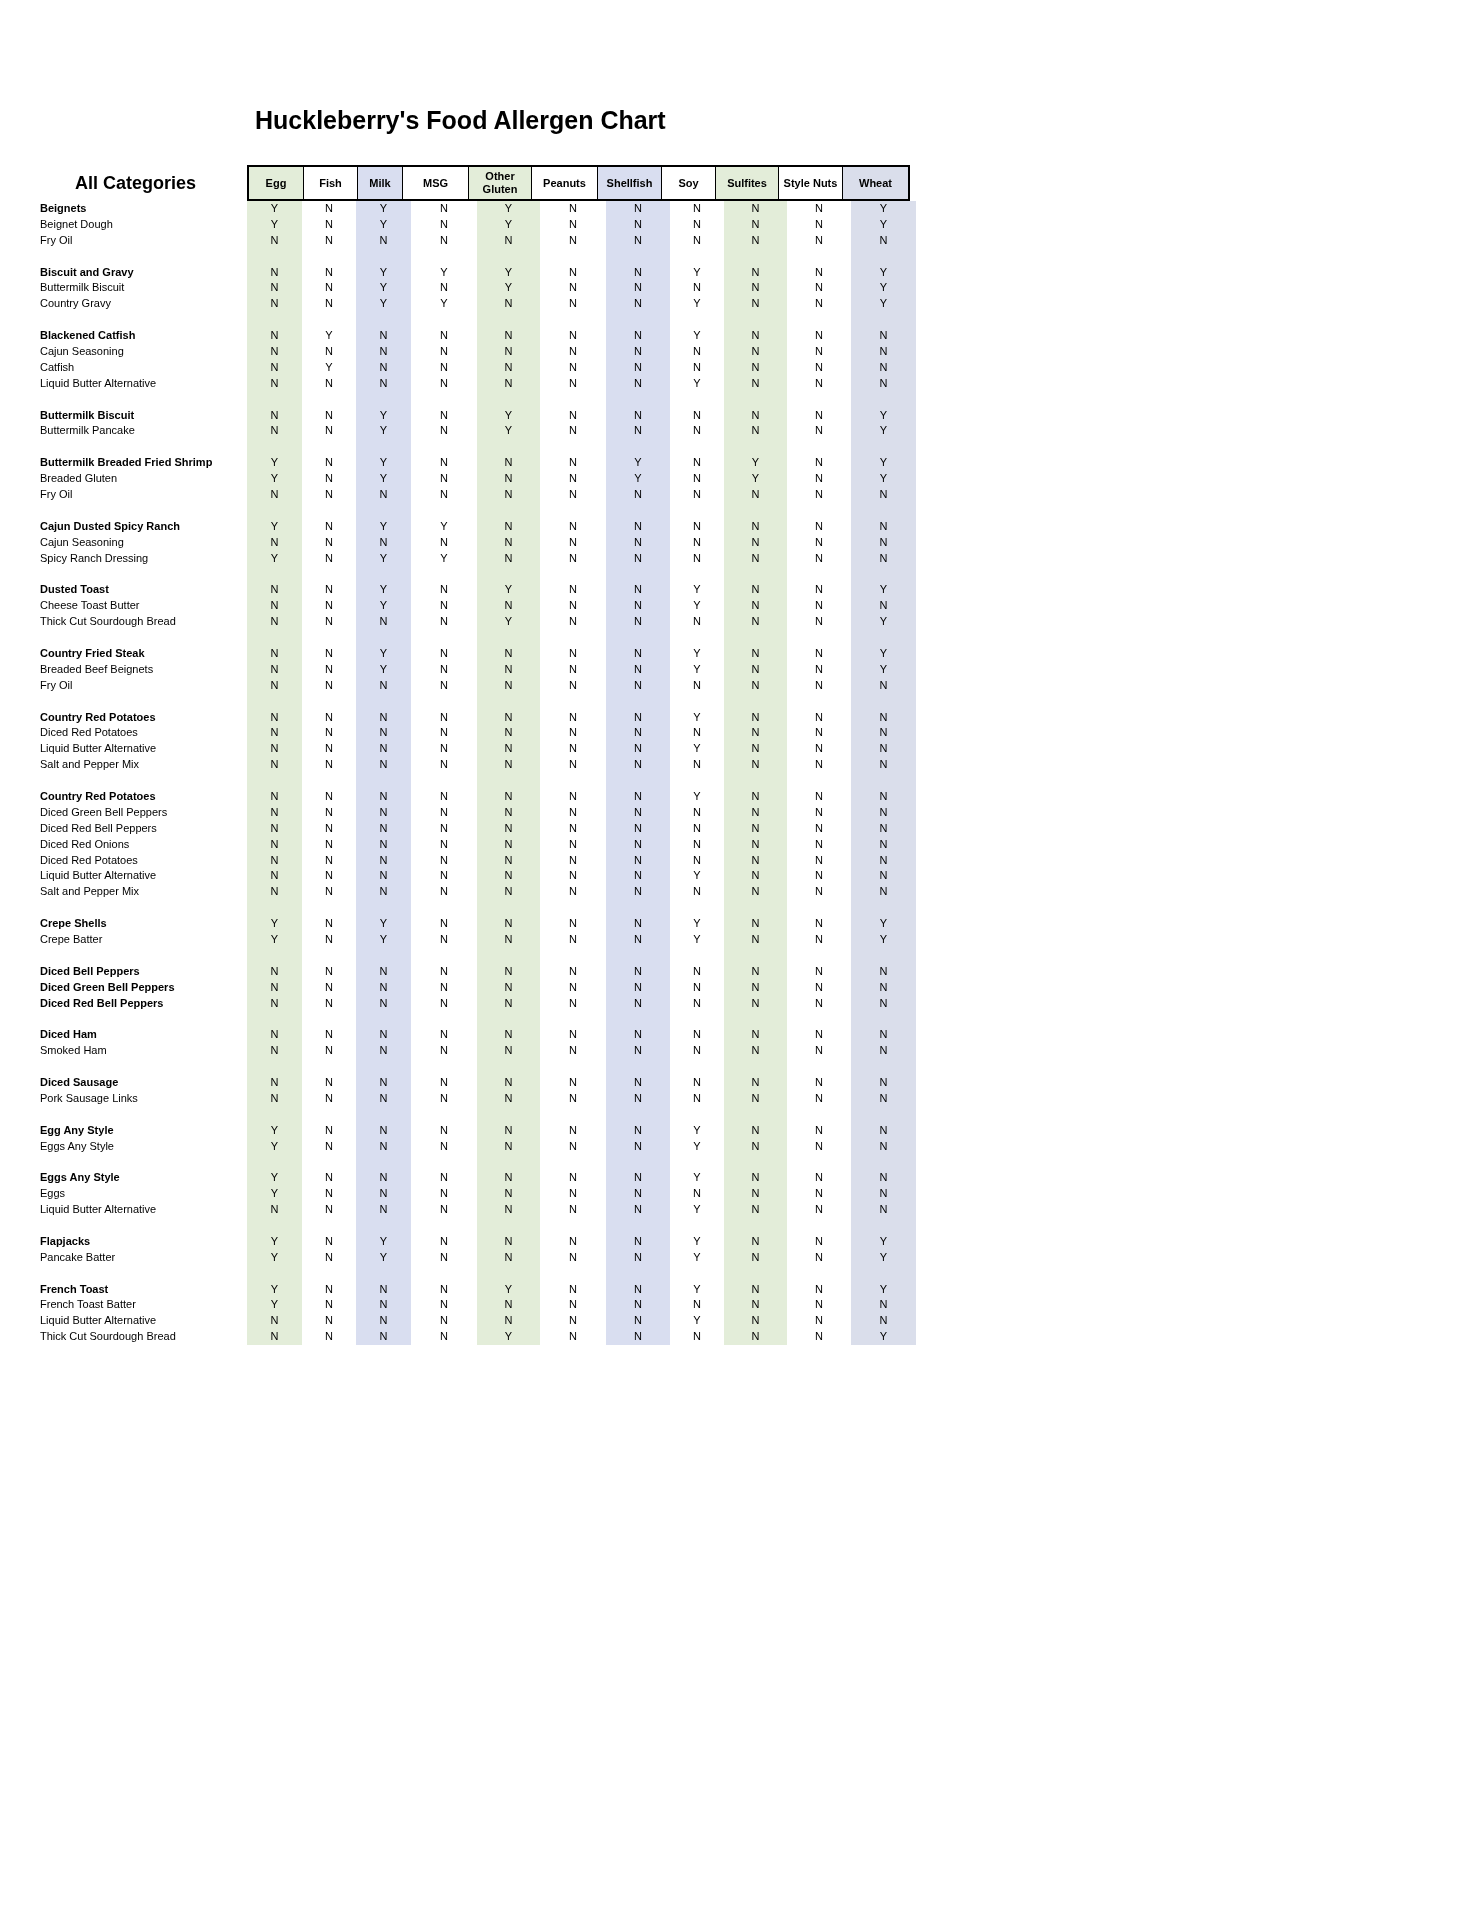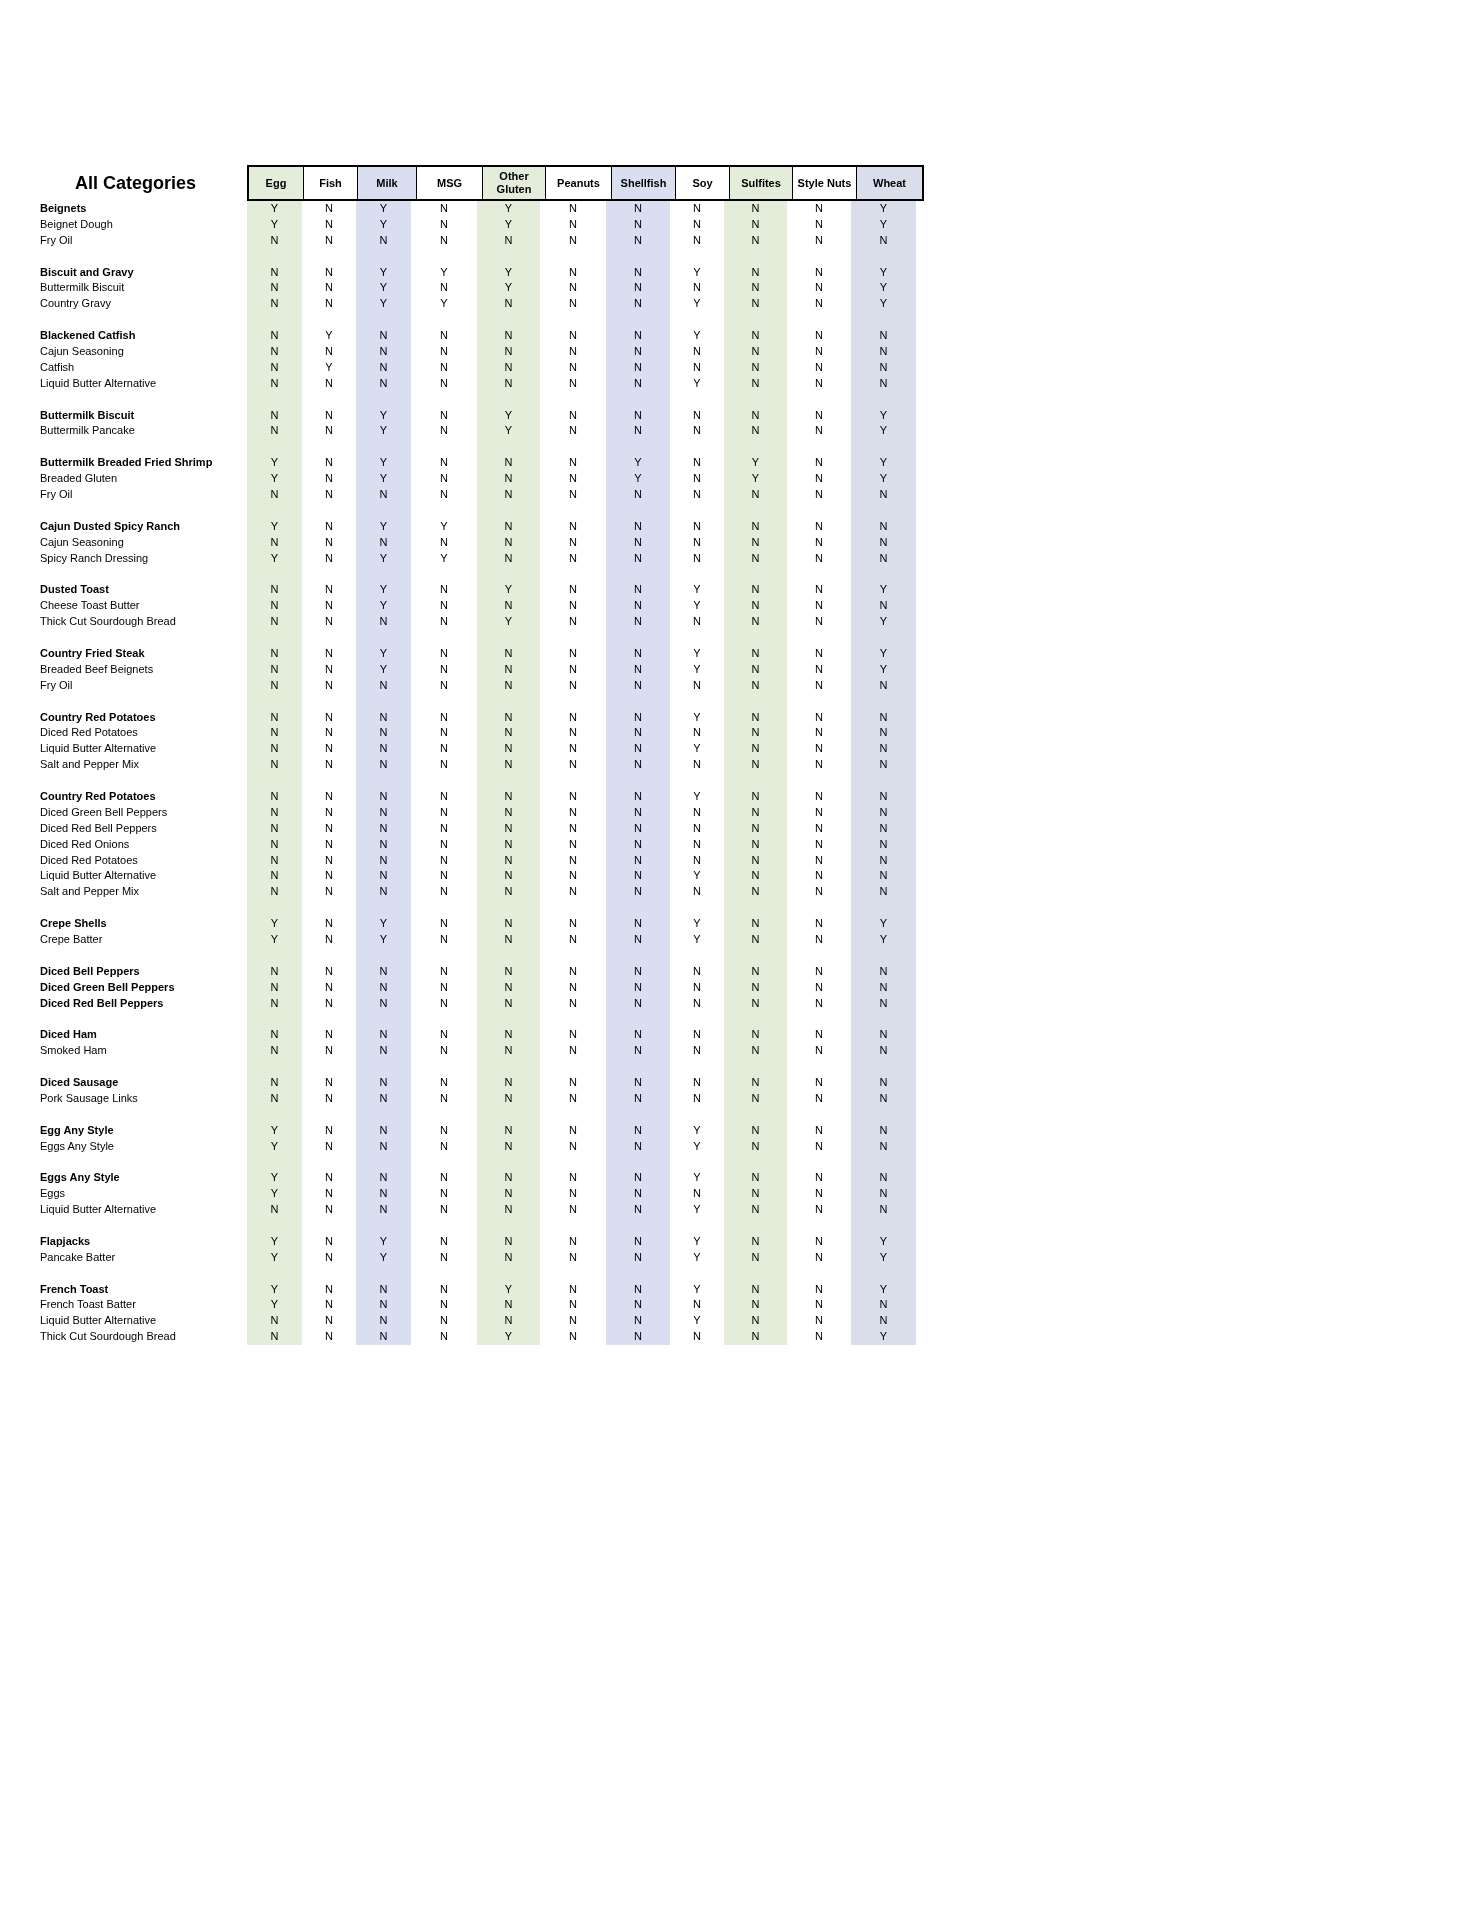--- a/index.html
+++ b/index.html
@@ -29,30 +29,31 @@
     width:207px; font-size:11px; line-height:15.9px;
     white-space:nowrap; overflow:hidden;
   }
   .name-cell.bold { font-weight:bold; }
   .cell { font-size:11px; line-height:15.9px; text-align:center; }
 </style>
 </head>
 <body>
 
 <div class="page">
+  <div class="title">Huckleberry's Food Allergen Chart</div>
 
   <div class="table-wrap">
     <div class="header-row">
       <div class="name-col-header">
         <span class="all-categories">All Categories</span>
       </div>
       <div class="header-cells">
           <div class="header-cell" style="width: 55px; background: rgb(227, 237, 217);">Egg</div>
           <div class="header-cell" style="width: 54px; background: rgb(255, 255, 255);">Fish</div>
-          <div class="header-cell" style="width: 59px; background: rgb(217, 222, 240);">Milk</div>
+          <div class="header-cell" style="width: 45px; background: rgb(217, 222, 240);">Milk</div>
           <div class="header-cell" style="width: 66px; background: rgb(255, 255, 255);">MSG</div>
           <div class="header-cell" style="width: 63px; background: rgb(227, 237, 217);">Other Gluten</div>
           <div class="header-cell" style="width: 66px; background: rgb(255, 255, 255);">Peanuts</div>
           <div class="header-cell" style="width: 64px; background: rgb(217, 222, 240);">Shellfish</div>
           <div class="header-cell" style="width: 54px; background: rgb(255, 255, 255);">Soy</div>
           <div class="header-cell" style="width: 63px; background: rgb(227, 237, 217);">Sulfites</div>
           <div class="header-cell" style="width: 64px; background: rgb(255, 255, 255);">Style Nuts</div>
           <div class="header-cell" style="width: 65px; background: rgb(218, 222, 235);">Wheat</div>
         </div>
     </div>

